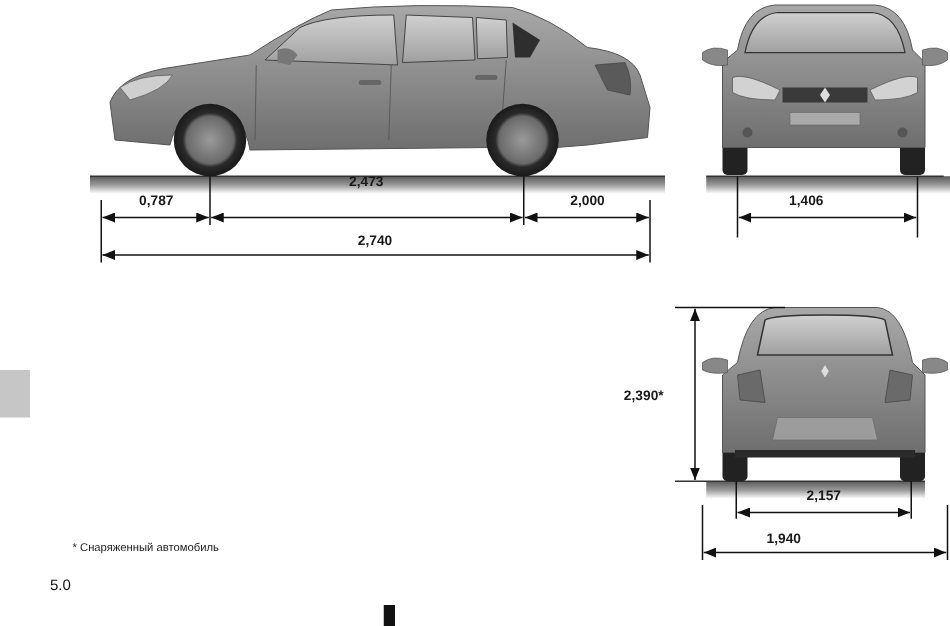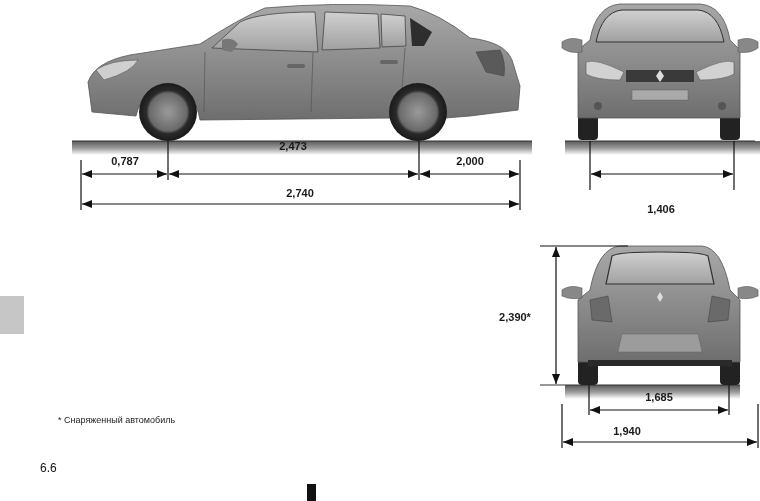--- a/index.html
+++ b/index.html
@@ -1,20 +1,20 @@
 <!DOCTYPE html>
 <html><head>
 <meta charset="utf-8">
 <style>
   html, body { margin: 0; padding: 0; background: #ffffff; }
   body { width: 760px; height: 501px; position: relative; overflow: hidden;
          font-family: "Liberation Sans", sans-serif; color: #111; }
   .dim-label { position: absolute; font-weight: bold; font-size: 11px; color: #1a1a1a;
                text-align: center; white-space: nowrap; }
-  .footnote { position: absolute; left: 58px; top: 415px; font-size: 9px; color: #222; }
+  .footnote { position: absolute; left: 58px; top: 433px; font-size: 9px; color: #222; }
   .page-num { position: absolute; left: 40px; top: 461px; font-size: 12px; color: #111; }
   .tab-marker { position: absolute; left: 0; top: 296px; width: 24px; height: 38px; background: #c6c6c6; }
   .bottom-bar { position: absolute; left: 307px; top: 484px; width: 9px; height: 17px; background: #111; }
   svg { position: absolute; left: 0; top: 0; }
 </style>
 </head>
 <body>
 
 <svg width="760" height="501" viewBox="0 0 760 501">
   <defs>
@@ -137,21 +137,21 @@
     <line x1="562" y1="404" x2="562" y2="448"></line>
     <line x1="758" y1="404" x2="758" y2="448"></line>
     <line x1="563" y1="442" x2="757" y2="442" marker-start="url(#arrL)" marker-end="url(#arrR)"></line>
   </g>
 </svg>
 
 <div class="dim-label" style="left:100px; top:155px; width:50px;">0,787</div>
 <div class="dim-label" style="left:268px; top:140px; width:50px;">2,473</div>
 <div class="dim-label" style="left:445px; top:155px; width:50px;">2,000</div>
 <div class="dim-label" style="left:275px; top:187px; width:50px;">2,740</div>
-<div class="dim-label" style="left:636px; top:155px; width:50px;margin-top:48px;">1,406</div>
+<div class="dim-label" style="left:620px; top:155px; width:50px;">1,406</div>
 <div class="dim-label" style="left:492px; top:311px; width:46px;">2,390*</div>
-<div class="dim-label" style="left:634px; top:391px; width:50px;">1,685</div>
+<div class="dim-label" style="left:634px; top:391px; width:50px;">2,157</div>
 <div class="dim-label" style="left:602px; top:425px; width:50px;">1,940</div>
 
 <div class="tab-marker"></div>
 <div class="footnote">* Снаряженный автомобиль</div>
-<div class="page-num">6.6</div>
+<div class="page-num">5.0</div>
 <div class="bottom-bar"></div>
 
 </body></html>

